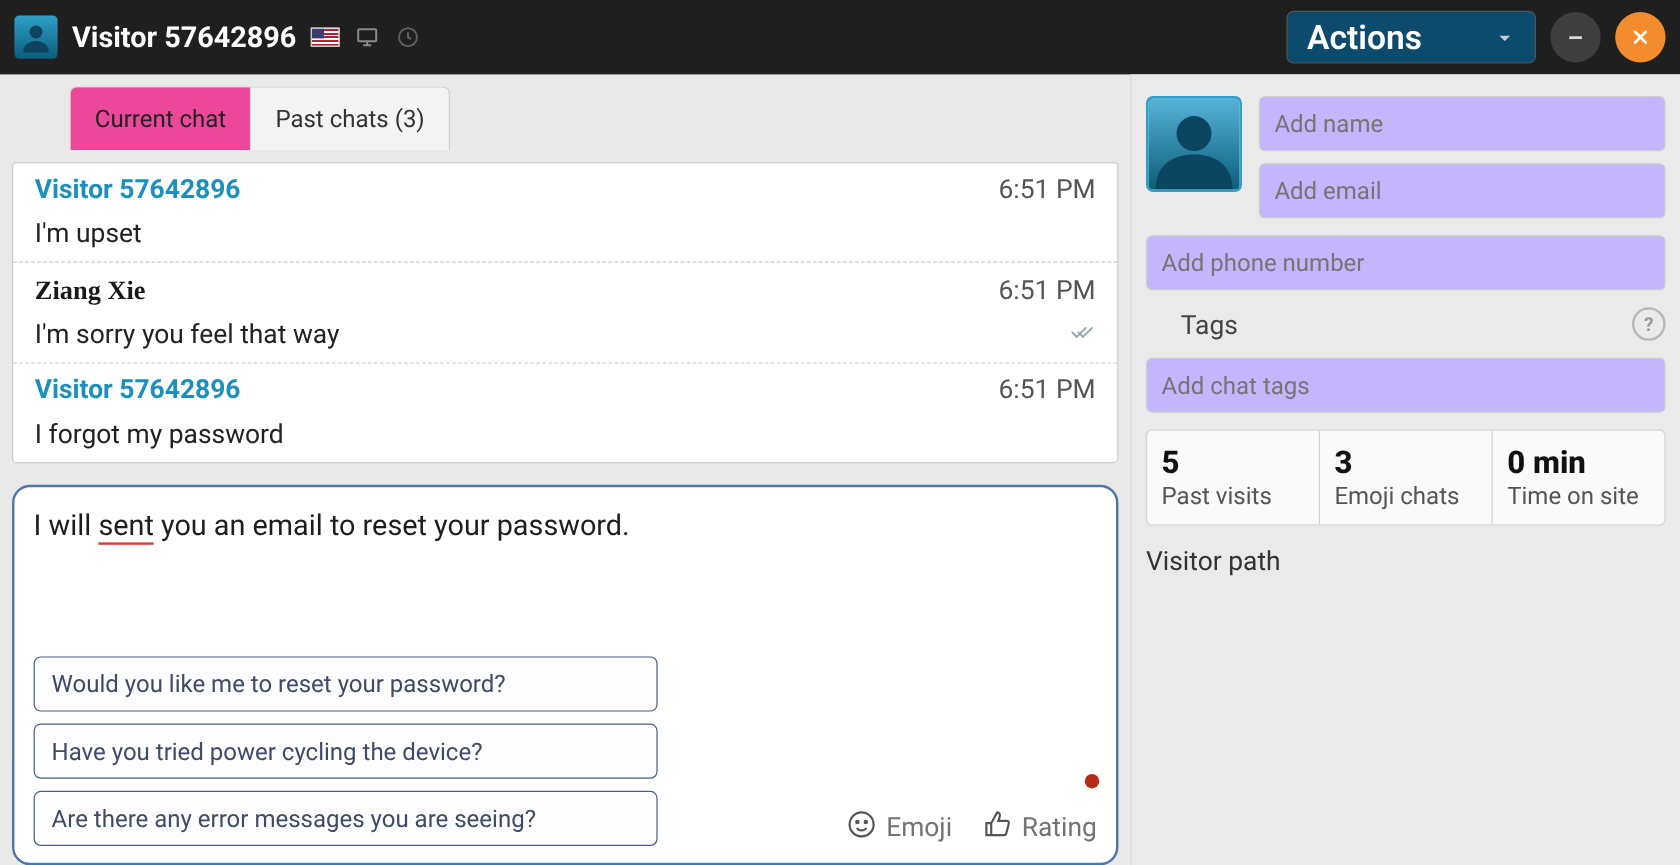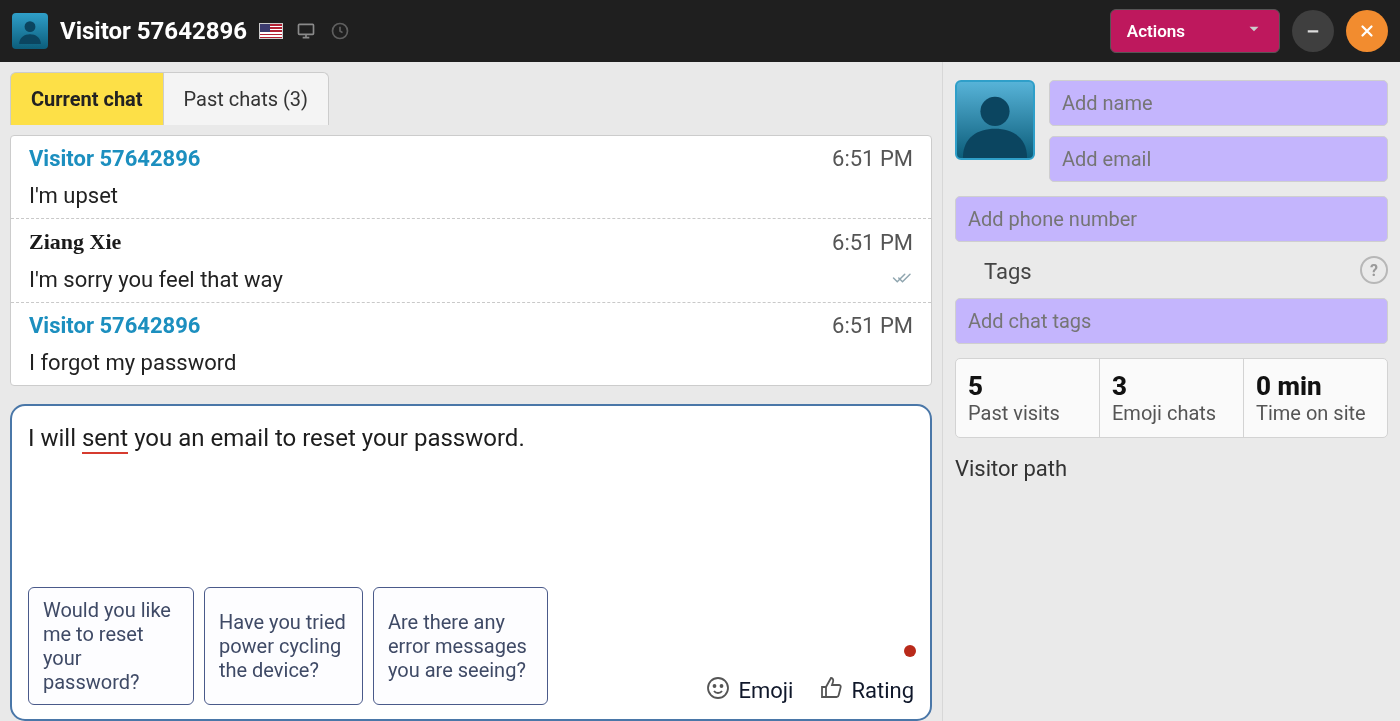--- a/index.html
+++ b/index.html
@@ -14,59 +14,59 @@
   .visitor-title { font-size:24px; font-weight:700; }
   .flag { width:24px; height:16px; display:inline-block; position:relative; background:#fff; border:1px solid #ccc; }
   .flag .stripes {
     position:absolute; inset:0;
     background: repeating-linear-gradient(#b22234 0 1.6px, #fff 1.6px 3.2px);
   }
   .flag .union { position:absolute; left:0; top:0; width:10px; height:8px; background:#3c3b6e; }
   .hdr-icon { width:22px; height:22px; color:#8a8a8a; display:flex; align-items:center; justify-content:center; }
   .hdr-spacer { flex:1; }
   .actions-btn {
-    display:flex; align-items:center; background:#be185d; color:#fff; border:1px solid #555; border-radius:6px;
-    height:44px; padding:0 16px; gap:60px; font-size:17px; font-weight:600; cursor:pointer;
+    display:flex; align-items:center; background:#0c4a6e; color:#fff; border:1px solid #555; border-radius:6px;
+    height:44px; padding:0 16px; gap:60px; font-size:28px; font-weight:600; cursor:pointer;
   }
   .circle-btn { width:42px; height:42px; border-radius:50%; display:flex; align-items:center; justify-content:center; cursor:pointer; }
   .circle-minimize { background:#3f3f3f; color:#ddd; }
   .circle-close { background:#f28c2f; color:#fff; }
 
   .body { display:flex; height:calc(721px - 62px); }
   .main { flex:1; padding:10px 10px 0 10px; display:flex; flex-direction:column; overflow:hidden;}
   .sidebar { width:458px; padding:18px 12px 0 12px; background:#eaeaea; border-left:1px solid #d7d7d7; display:flex; flex-direction:column; gap:14px; }
 
   .tabs { display:flex; }
   .tab {
     padding:14px 20px; font-size:20px; color:#333; background:#f4f4f4; border:1px solid #ccc; border-bottom:none; cursor:pointer;
   }
-  .tab.active { background:#fde047; font-weight:700; color:#222; border-top-left-radius:6px; }
+  .tab.active { background:#ec4899; font-weight:400; color:#222; border-top-left-radius:6px;margin-left:48px; }
   .tab.right { border-left:none; border-top-right-radius:6px; }
 
   .chat-panel { background:#fff; border:1px solid #ccc; border-radius:4px; margin-top:10px; flex:0 0 auto; }
   .msg { padding:10px 18px; border-bottom:1px dashed #c9c9c9; }
   .msg:last-child { border-bottom:none; }
   .msg-head { display:flex; justify-content:space-between; align-items:center; }
   .msg-sender { font-size:22px; font-weight:700; }
   .msg-sender.visitor { color:#1c8fbf; }
   .msg-sender.agent { color:#1a1a1a;font-family:Liberation Serif, serif; }
   .msg-time { color:#555; font-size:22px; }
   .msg-body { font-size:22px; color:#222; margin-top:12px; display:flex; justify-content:space-between; align-items:center;text-align:right;}
   .double-check { color:#8fa5af; font-size:18px;}
 
   .compose {
     margin-top:18px; background:#fff; border:2px solid #4a77a8; border-radius:15px; padding:14px 16px 14px 16px; flex:1; display:flex; flex-direction:column; position:relative;
   }
   .compose-text { font-size:24px; color:#1d1d1d; line-height:1.5; outline:none; min-height:70px;}
   .underline-red { border-bottom:2px solid #d63b2f; }
-  .suggestions { display:flex; flex-direction:row; gap:10px; margin-top:auto; max-width:520px;}
+  .suggestions { display:flex; flex-direction:column; gap:10px; margin-top:auto; max-width:520px;}
   .suggestion {
     border:1px solid #4a5a8a; border-radius:6px; padding:10px 14px; font-size:20px; color:#3f4a66; background:#fdfdff; cursor:pointer; text-align:left;
   }
-  .compose-footer { position:absolute; right:16px; bottom:14px; display:flex; gap:26px; align-items:center; color:#0f172a; font-size:22px;}
+  .compose-footer { position:absolute; right:16px; bottom:14px; display:flex; gap:26px; align-items:center; color:#737373; font-size:22px;}
   .footer-item { display:flex; gap:8px; align-items:center; cursor:pointer;}
   .red-dot { position:absolute; right:14px; bottom:62px; width:12px; height:12px; background:#b92a1a; border-radius:50%; }
 
   .sb-row1 { display:flex; gap:14px; }
   .avatar-lg { width:80px; height:80px; border-radius:6px; border:2px solid #2f9fc9; background:linear-gradient(#57b3d8,#0c5d7a); display:flex; align-items:flex-end; justify-content:center; overflow:hidden;}
   .avatar-lg svg { width:70px; height:70px; fill:#0b4560; }
   .sb-fields { flex:1; display:flex; flex-direction:column; gap:10px; }
   .sb-input {
     width:100%; height:46px; border:1px solid #cfcfcf; border-radius:5px; background:#c4b5fd; font-size:20px; color:#444; padding:0 12px; outline:none;
   }

